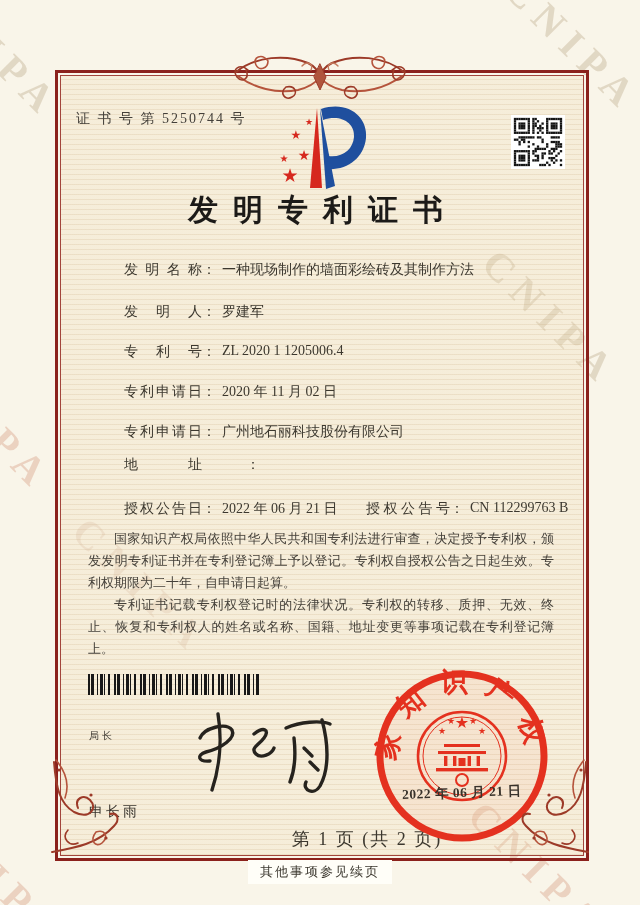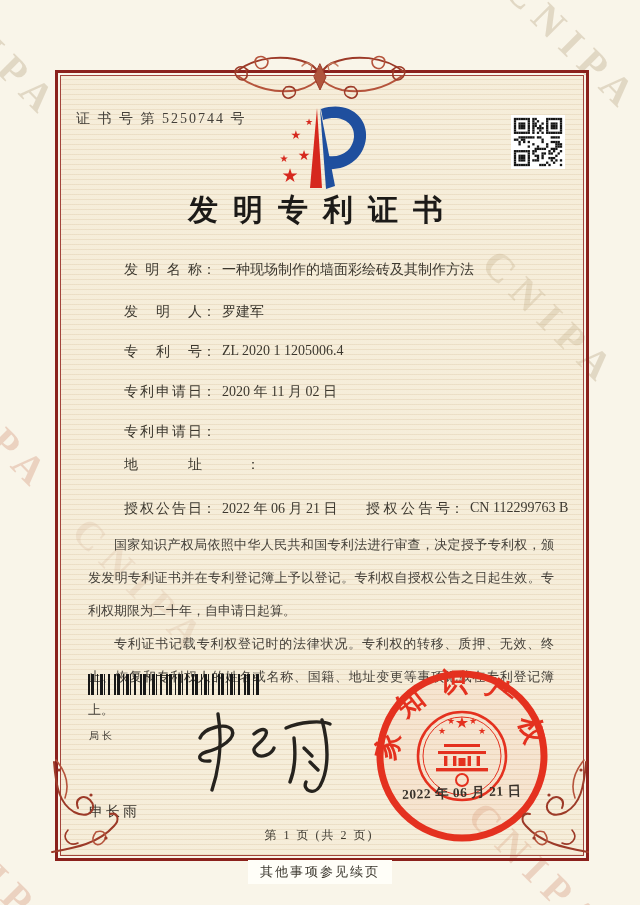--- a/index.html
+++ b/index.html
@@ -42,42 +42,42 @@
   .flabel{display:inline-block;width:78px;text-align:justify;text-align-last:justify;flex:none;}
   .fcolon{flex:none;}
   .fvalue{margin-left:6px;white-space:nowrap;}
   .r1{top:261px;} .r2{top:303px;} .r3{top:343px;} .r4{top:383px;} .r5{top:423px;}
   .r6{top:456px;gap:44px;} .r7{top:500px;}
   .addr-l2{display:block;}
   .pair2{position:absolute;left:242px;top:0;display:flex;justify-content:flex-end;}
   .pair2 .flabel{width:84px;}
   .auth-row{position:relative;}
 
-  .paras{position:absolute;left:88px;top:528px;width:466px;font-size:13px;line-height:33px;
+  .paras{position:absolute;left:88px;top:528px;width:466px;font-size:13px;line-height:22px;
          text-align:justify;color:#45413a;}
   .paras p{margin:0;text-indent:2em;}
 
   .barcode{position:absolute;left:88px;top:674px;width:172px;height:21px;
     background:repeating-linear-gradient(90deg,
       #181818 0 2px, rgba(0,0,0,0) 2px 3px,
       #181818 3px 6px, rgba(0,0,0,0) 6px 9px,
       #181818 9px 10px, rgba(0,0,0,0) 10px 12px,
       #181818 12px 15px, rgba(0,0,0,0) 15px 16px,
       #181818 16px 17px, rgba(0,0,0,0) 17px 20px,
       #181818 20px 22px, rgba(0,0,0,0) 22px 26px);}
 
   .official-title{position:absolute;left:89px;top:729px;font-size:10px;letter-spacing:3px;color:#37332c;}
   .official-name{position:absolute;left:89px;top:757px;font-size:14px;letter-spacing:3px;color:#37332c;margin-top:46px;}
   .signature{position:absolute;left:170px;top:704px;width:175px;height:90px;}
 
   .seal{position:absolute;left:374px;top:668px;width:176px;height:176px;z-index:4;}
   .seal text, .seal textPath{font-family:"Liberation Serif","DejaVu Serif",serif;}
 
   .page-info{position:absolute;left:55px;top:827px;width:528px;text-align:center;
-             font-size:12px;letter-spacing:2px;color:#3c382f;}
+             font-size:18px;letter-spacing:2px;color:#3c382f;padding-left:48px;}
   .note-wrap{position:absolute;left:0;top:860px;width:640px;text-align:center;}
   .note{display:inline-block;background:#fffef8;padding:3px 12px;font-size:13px;
         letter-spacing:2px;color:#3c382f;}
 
   .ornament-top{position:absolute;left:228px;top:50px;width:184px;height:68px;z-index:3;}
   .flourish{position:absolute;top:758px;width:78px;height:100px;z-index:3;}
   .flourish-left{left:44px;}
   .flourish-right{left:518px;transform:scaleX(-1);}
   .star-glyph{font-family:"DejaVu Sans",sans-serif;}
 </style>
@@ -379,20 +379,21 @@
       <span class="fvalue">ZL 2020 1 1205006.4</span>
     </div>
     <div class="frow r4">
       <span class="flabel">专利申请日</span>
         <span class="fcolon">：</span>
       <span class="fvalue">2020 年 11 月 02 日</span>
     </div>
     <div class="frow r5">
       <span class="flabel">专利申请日</span>
         <span class="fcolon">：</span>
+      <span class="fvalue">广州地石丽科技股份有限公司</span>
     </div>
     <div class="frow r6">
       <span class="flabel">地址</span>
         <span class="fcolon">：</span>
     </div>
     <div class="frow r7 auth-row">
       <span class="flabel">授权公告日</span>
         <span class="fcolon">：</span>
       <span class="fvalue">2022 年 06 月 21 日</span>
       <span class="pair2">

